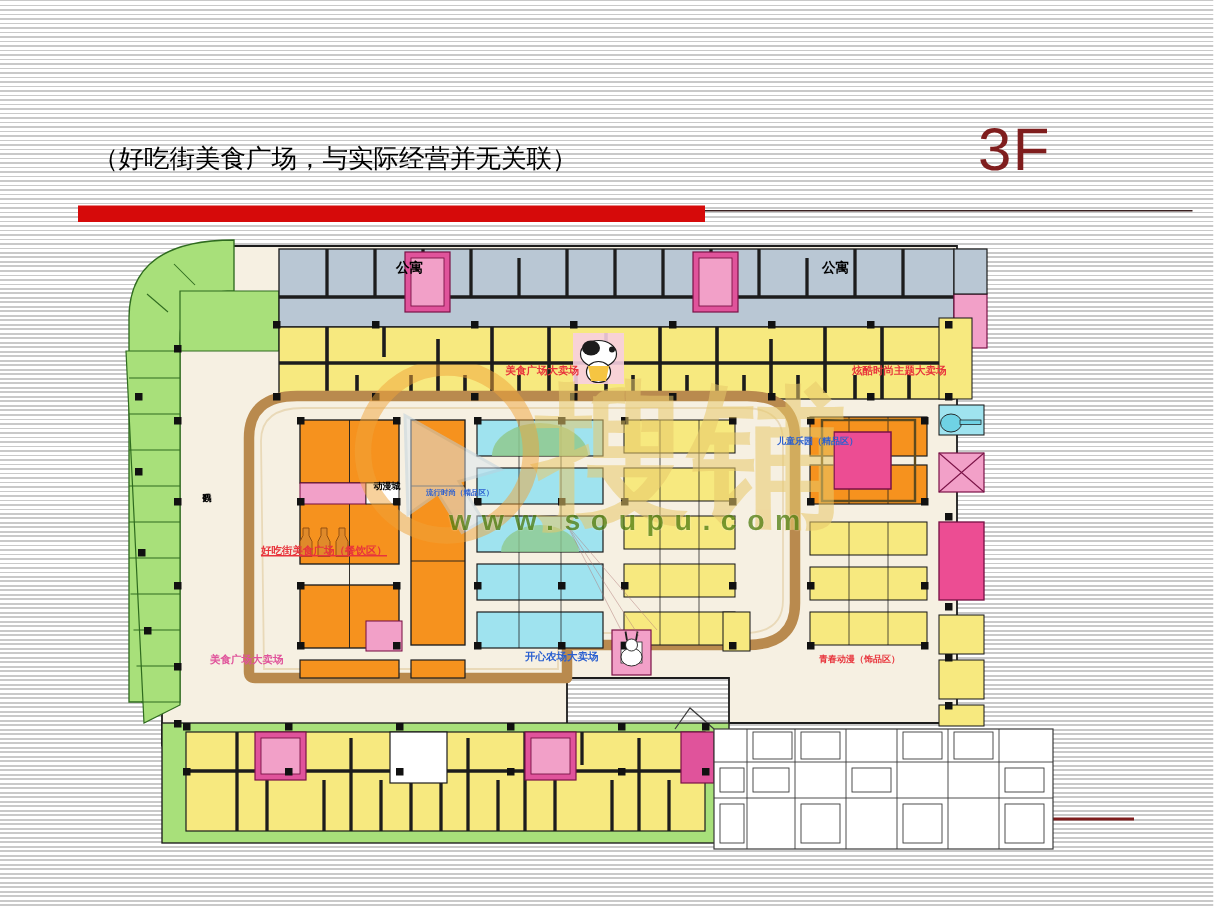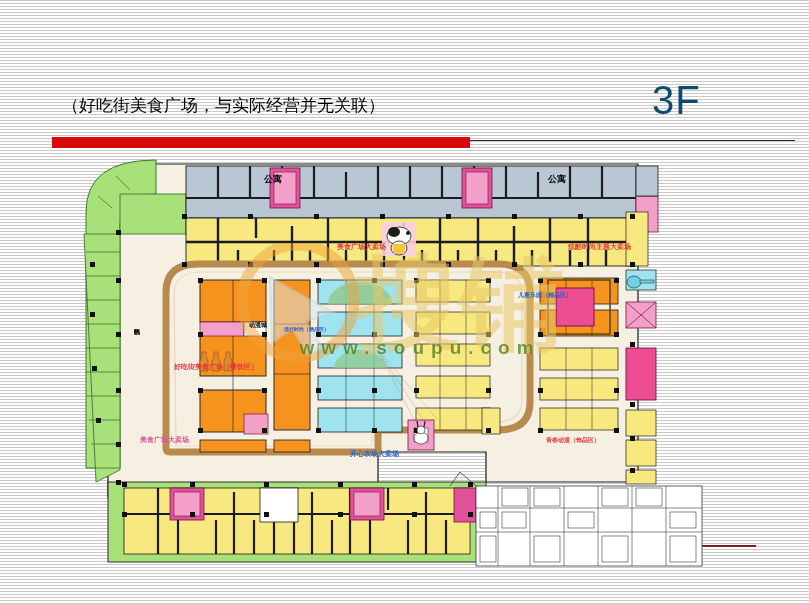--- a/index.html
+++ b/index.html
@@ -23,21 +23,21 @@
   #page{position:absolute;left:0;top:0;width:809px;height:604px;z-index:2;}
 
   
   #header-note{
     position:absolute;left:62px;top:94px;
     font-size:17px;color:#000;letter-spacing:0px;white-space:nowrap;
     font-family:"DejaVu Sans","Liberation Sans",sans-serif;
   }
   #floor-label{
     position:absolute;left:652px;top:80px;
-    font-size:40px;font-weight:400;color:#0c4a6e;
+    font-size:40px;font-weight:400;color:#7f1d1d;
     font-family:"Liberation Sans","DejaVu Sans",sans-serif;
     letter-spacing:1px;line-height:1;
   }
   #divider-bar{
     position:absolute;left:52px;top:137px;width:418px;height:11px;
     background:#d60a0a;
   }
   #divider-line{
     position:absolute;left:470px;top:140px;width:325px;height:1px;
     background:#3a2020;
@@ -429,22 +429,22 @@
     </svg>
   </div>
   <div id="wm-url">www.soupu.com</div>
 
   <div id="plan-labels">
       <div class="lbl" style="left: 264px; top: 175px; color: rgb(0, 0, 0); font-size: 9px;">公寓</div>
       <div class="lbl" style="left: 548px; top: 175px; color: rgb(0, 0, 0); font-size: 9px;">公寓</div>
       <div class="lbl" style="left: 337px; top: 244px; color: rgb(232, 52, 60); font-size: 7px;">美食广场大卖场</div>
       <div class="lbl" style="left: 568px; top: 244px; color: rgb(232, 52, 60); font-size: 7px;">炫酷时尚主题大卖场</div>
       <div class="lbl" style="left: 518px; top: 292px; color: rgb(42, 95, 208); font-size: 6px;">儿童乐园（精品区）</div>
-      <div class="lbl" style="left: 174px; top: 364px; color: rgb(232, 52, 60); font-size: 7px;">好吃街美食广场（餐饮区）</div>
-      <div class="lbl" style="left: 350px; top: 435px; color: rgb(42, 95, 208); font-size: 7px; margin-top: 16px;">开心农场大卖场</div>
+      <div class="lbl" style="left: 174px; top: 364px; color: rgb(232, 52, 60); font-size: 7px; text-decoration: underline;">好吃街美食广场（餐饮区）</div>
+      <div class="lbl" style="left: 350px; top: 435px; color: rgb(42, 95, 208); font-size: 7px;">开心农场大卖场</div>
       <div class="lbl" style="left: 140px; top: 437px; color: rgb(224, 83, 155); font-size: 7px;">美食广场大卖场</div>
       <div class="lbl" style="left: 546px; top: 437px; color: rgb(232, 52, 60); font-size: 6px;">青春动漫（饰品区）</div>
       <div class="lbl" style="left: 284px; top: 327px; color: rgb(42, 95, 208); font-size: 5px;">流行时尚（精品区）</div>
       <div class="lbl" style="left: 249px; top: 322px; color: rgb(0, 0, 0); font-size: 6px;">动漫城</div>
       <div class="lbl" style="left: 134px; top: 324px; color: rgb(0, 0, 0); font-size: 6px; writing-mode: vertical-rl;">数码</div>
     </div>
 
 </div>
 
 </body></html>

